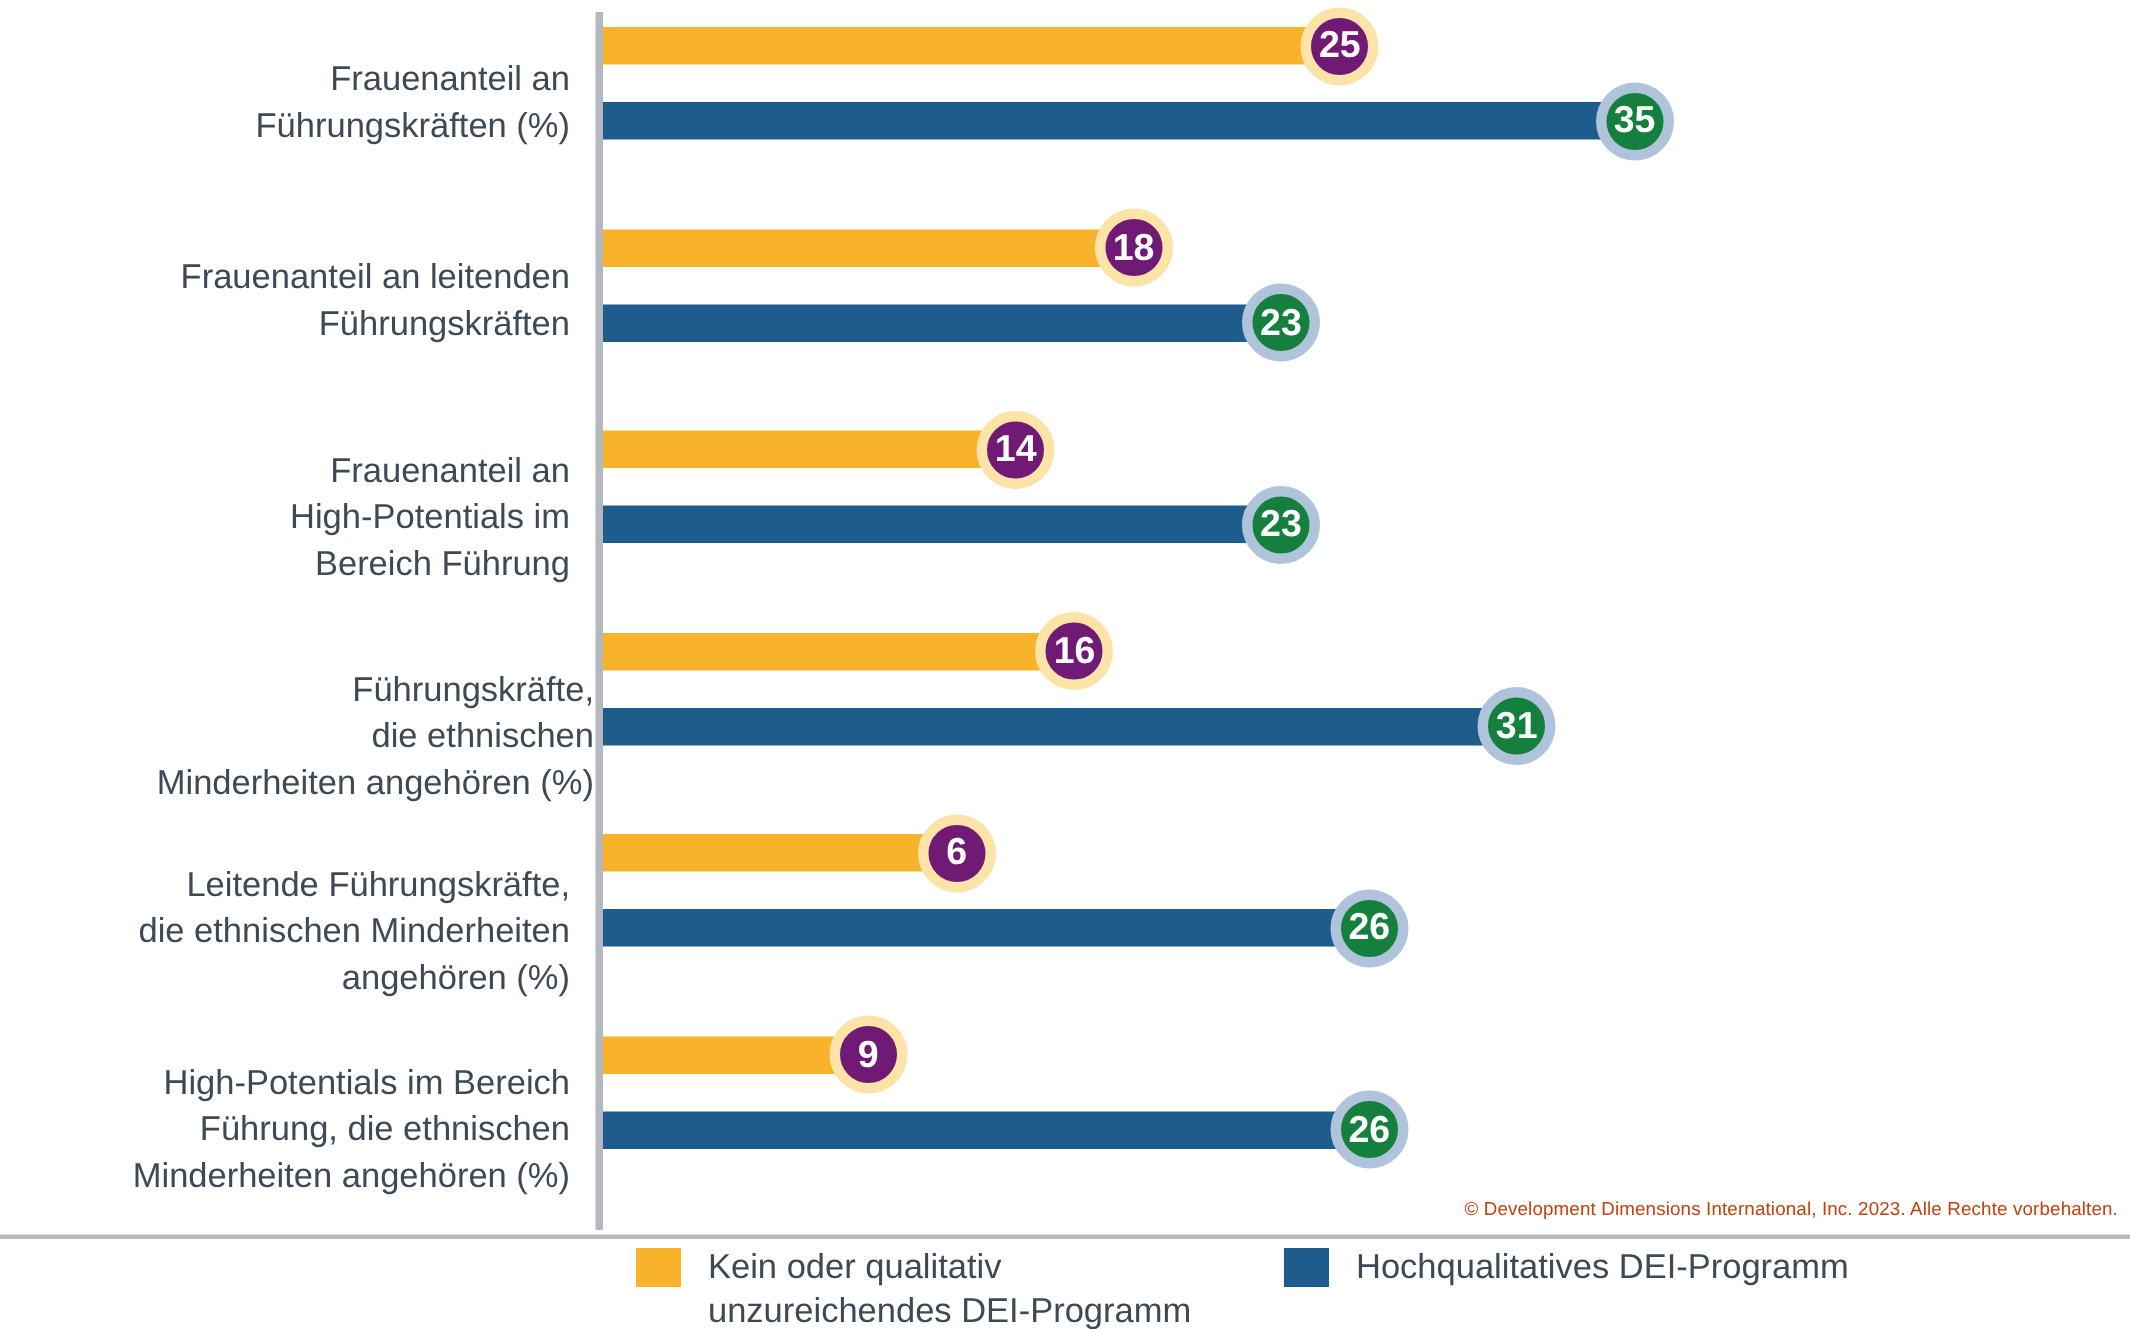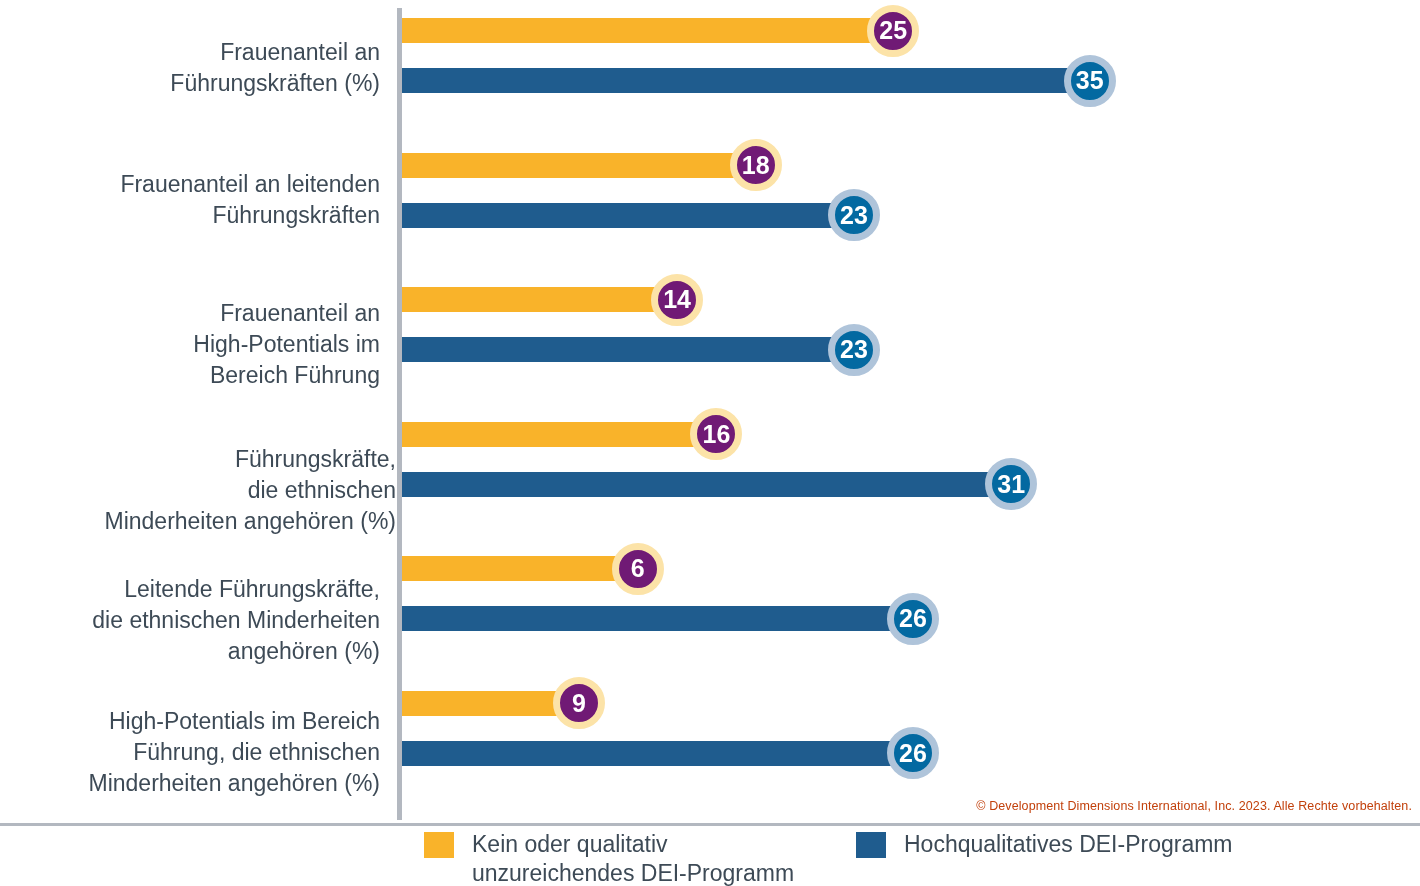--- a/index.html
+++ b/index.html
@@ -84,21 +84,21 @@
     color: #ffffff;
     font-size: 25px;
     font-weight: bold;
     box-sizing: border-box;
   }
   .marker.amber {
     background: #701a75;
     border: 7px solid #FCE3A8;
   }
   .marker.blue {
-    background: #0369a1;
+    background: #15803d;
     border: 7px solid #AFC4DA;
     text-align: right;
   }
 
   
   .copyright {
     position: absolute;
     right: 8px;
     top: 799px;
     color: #c2410c;

